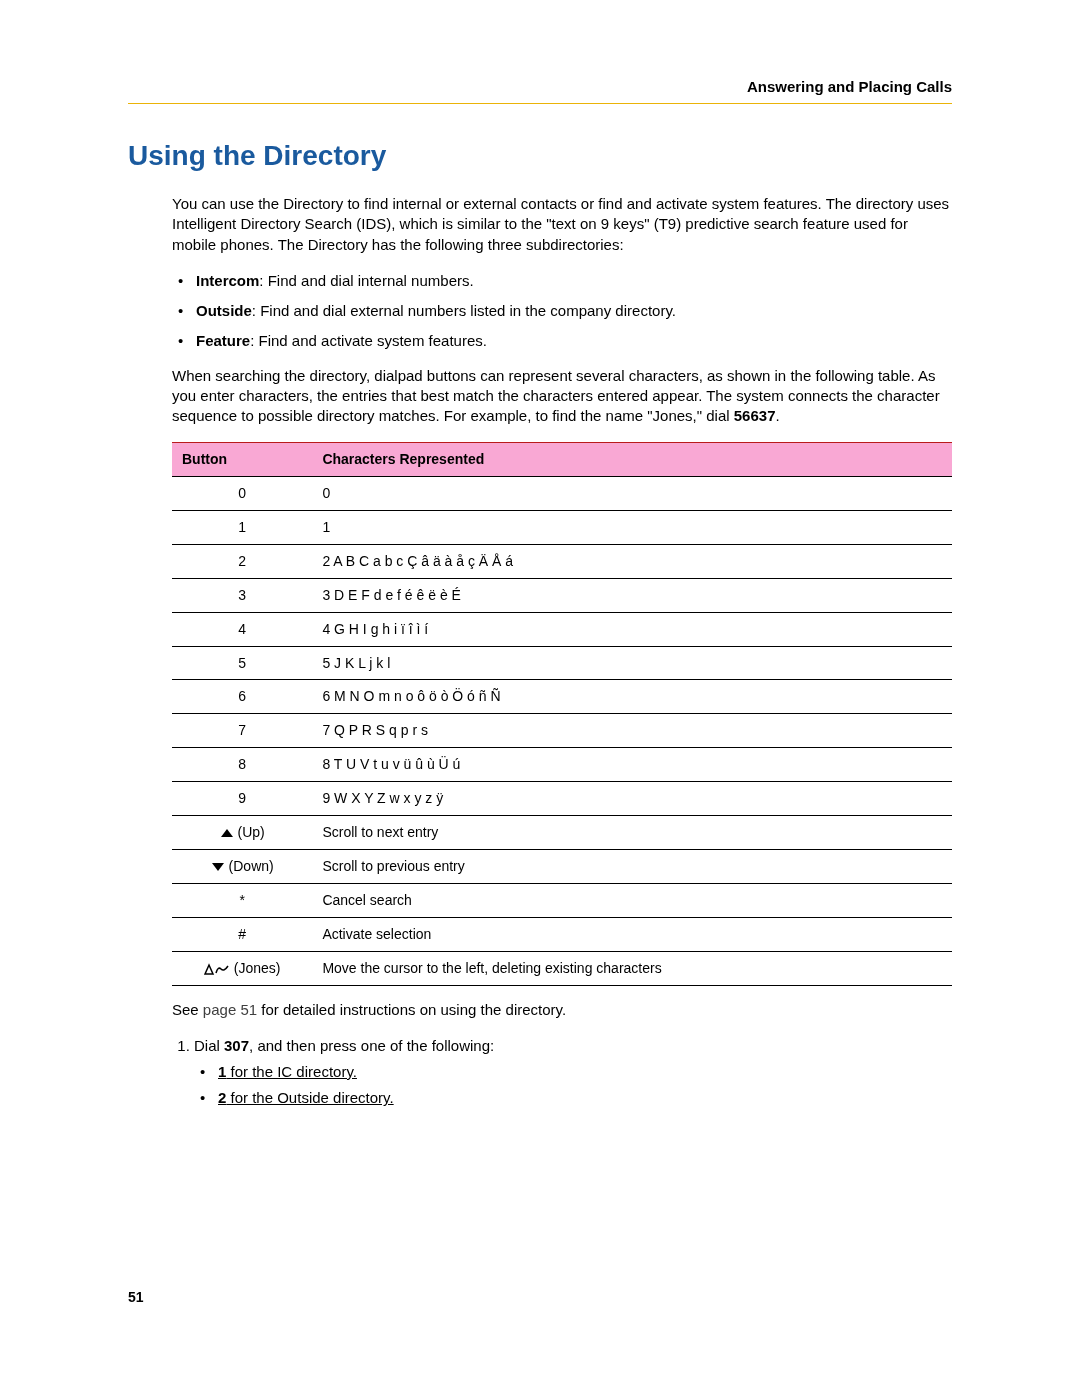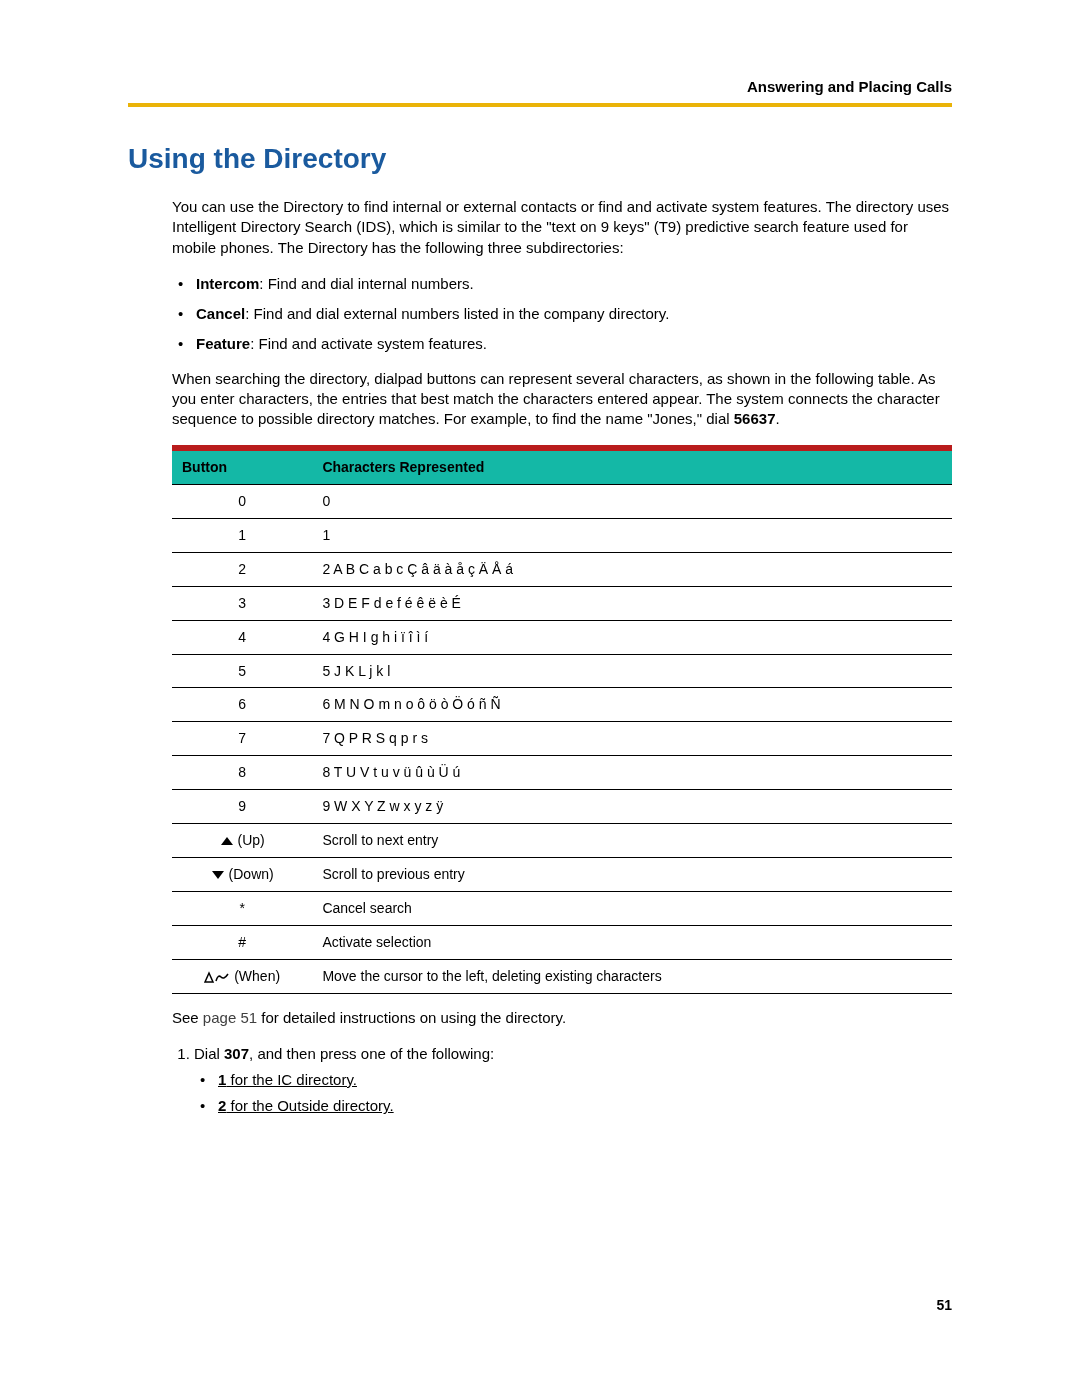--- a/index.html
+++ b/index.html
@@ -13,21 +13,21 @@
     width: 1080px;
   }
   .page {
     padding: 78px 128px 60px 128px;
   }
   .running-header {
     text-align: right;
     font-weight: bold;
     font-size: 15px;
     padding-bottom: 8px;
-    border-bottom: 4px solid #eab308;
+    border-bottom: 1px solid #eab308;
     margin-bottom: 36px;
   }
   .section-title {
     font-size: 28px;
     font-weight: bold;
     color: #1a5a9e;
     margin: 0 0 22px 0;
   }
   .body-block {
     padding-left: 44px;
@@ -43,46 +43,46 @@
     top: 0;
   }
   .strong { font-weight: bold; }
   table.dialpad {
     width: 100%;
     border-collapse: collapse;
     margin: 6px 0 14px 0;
     font-size: 14px;
   }
   table.dialpad th {
-    background: #14b8a6;
+    background: #f9a8d4;
     text-align: left;
     font-weight: bold;
     padding: 7px 10px;
-    border-top: 6px solid #b91c1c;
+    border-top: 1px solid #b91c1c;
     border-bottom: 1px solid #000;
   }
   table.dialpad td {
     border-bottom: 1px solid #000;
     padding: 7px 10px;
     vertical-align: middle;
   }
   table.dialpad td.btn-col { text-align: center; width: 18%; }
   .link { color: #404040; }
   .subhead { font-weight: bold; margin: 16px 0 10px 0; }
   ol.steps { margin: 0; padding-left: 22px; }
   ol.steps > li { margin-bottom: 6px; }
   .subbullets { list-style: none; padding-left: 24px; margin: 6px 0 0 0; text-decoration: underline; }
   .subbullets li { position: relative; margin-bottom: 6px; }
   .subbullets li::before {
     content: "•";
     position: absolute;
     left: -18px;
   }
   .page-number {
-    text-align: right;
+    text-align: left;
     font-weight: bold;
     font-size: 14px;
     margin-top: 180px;
   }
   .icon { display: inline-block; vertical-align: middle; }
 </style>
 </head>
 <body>
 
 <div class="page">
@@ -93,21 +93,21 @@
 
   <div class="body-block">
 
     <p class="para">You can use the Directory to find internal or external contacts or find and activate system features. The directory uses Intelligent Directory Search (IDS), which is similar to the "text on 9 keys" (T9) predictive search feature used for mobile phones. The Directory has the following three subdirectories:</p>
 
     <ul class="bullets">
       <li>
         <span class="strong">Intercom</span><span>: Find and dial internal numbers.</span>
       </li>
       <li>
-        <span class="strong">Cancel</span><span>: Find and dial external numbers listed in the company directory.</span>
+        <span class="strong">Outside</span><span>: Find and dial external numbers listed in the company directory.</span>
       </li>
       <li>
         <span class="strong">Feature</span><span>: Find and activate system features.</span>
       </li>
     </ul>
 
     <p class="para">
       <span>When searching the directory, dialpad buttons can represent several characters, as shown in the following table. As you enter characters, the entries that best match the characters entered appear. The system connects the character sequence to possible directory matches. For example, to find the name "Jones," dial </span><span class="strong">56637</span><span>.</span>
     </p>
 
@@ -176,21 +176,21 @@
             <td>Cancel search</td>
           </tr>
           <tr>
             <td class="btn-col">#</td>
             <td>Activate selection</td>
           </tr>
           <tr>
             <td class="btn-col"><svg class="icon" width="26" height="12" viewBox="0 0 26 12">
                 <path d="M1 11 L5 2 L9 11 Z" fill="none" stroke="#000" stroke-width="1.5"></path>
                 <path d="M12 10 Q14 3 17 6 Q20 9 24 3" fill="none" stroke="#000" stroke-width="1.5"></path>
-              </svg><span> (When)</span></td>
+              </svg><span> (Jones)</span></td>
             <td>Move the cursor to the left, deleting existing characters</td>
           </tr>
         </tbody>
     </table>
 
     <p class="para">
       <span>See </span><span class="link">page 51</span><span> for detailed instructions on using the directory.</span>
     </p>
 
 

